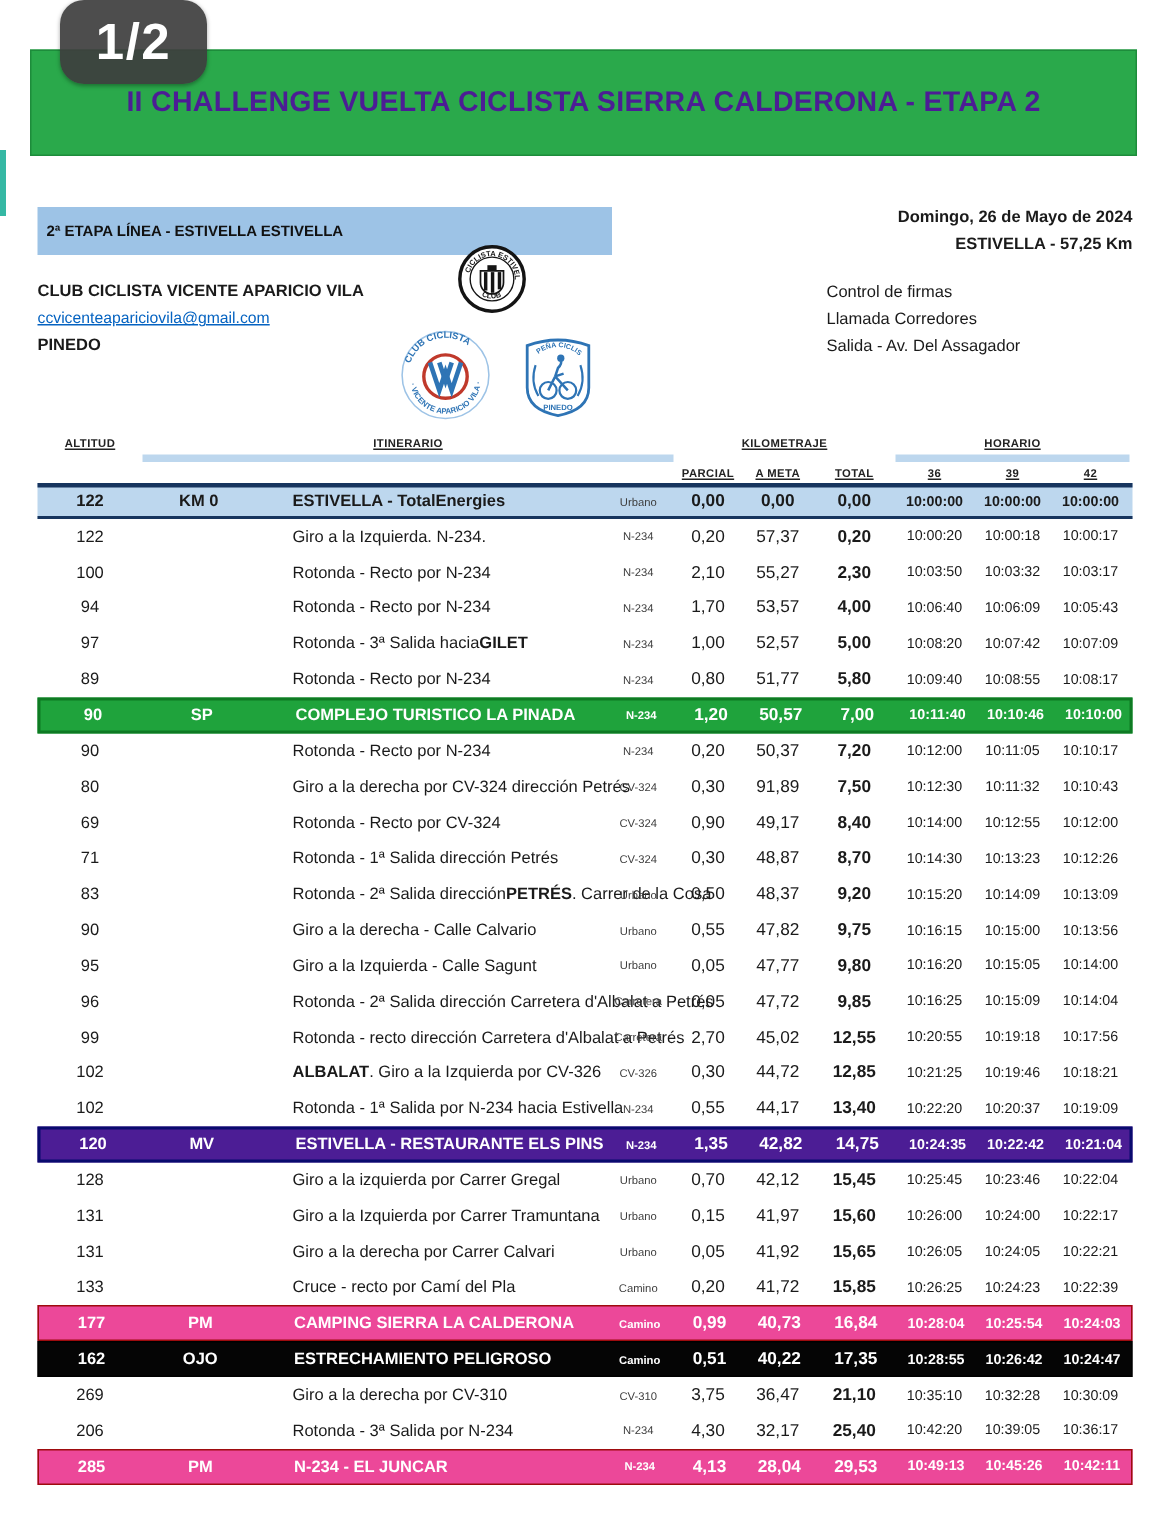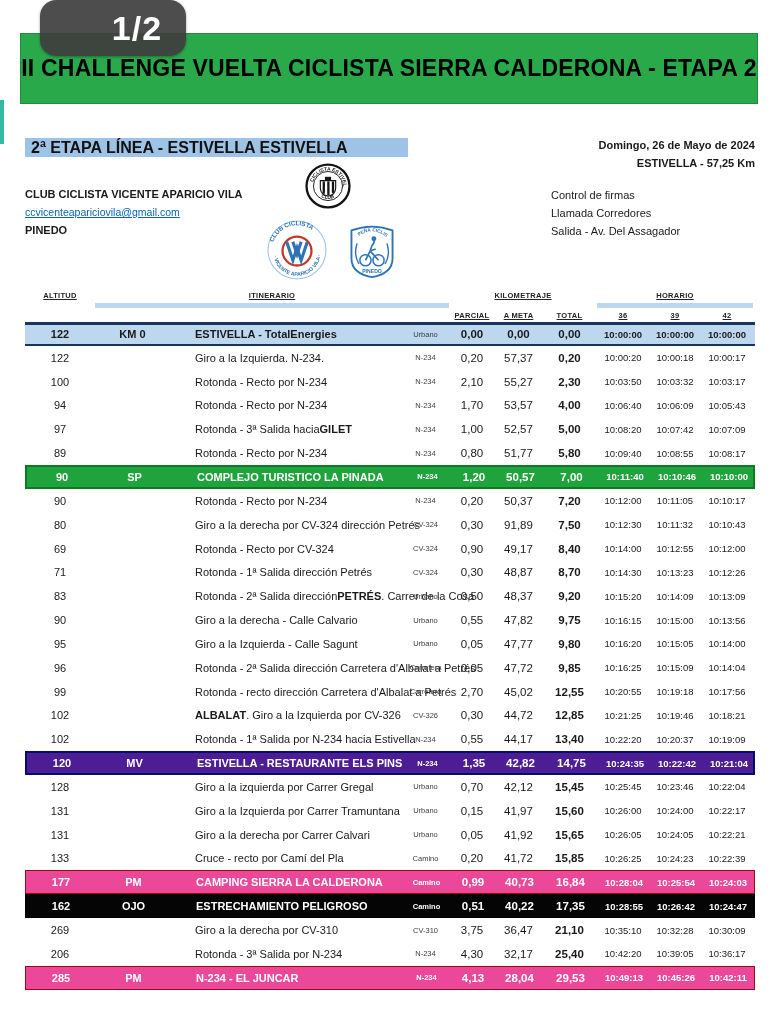--- a/index.html
+++ b/index.html
@@ -10,39 +10,39 @@
   }
   .abs{position:absolute;}
 
   
   .edge-sliver{left:0;top:100px;width:4px;height:44px;background:#35b8a4;}
 
   
   .page-badge{
     left:40px;top:0;width:98px;height:56px;background:rgba(62,62,62,.92);
     border-radius:0 0 16px 16px;border-radius:16px;display:flex;align-items:center;justify-content:center;
-    z-index:10;box-shadow:0 1px 3px rgba(0,0,0,.35);padding-left:48px;
+    z-index:10;box-shadow:0 1px 3px rgba(0,0,0,.35);
   }
   .page-badge span{color:#fff;font-size:34px;font-weight:bold;letter-spacing:1px;}
 
   
   .title-banner{
     left:20px;top:33px;width:738px;height:71px;background:#2aa94b;
     display:flex;flex-direction:column;align-items:center;justify-content:center;
     text-align:center;border:1px solid #1d8c3b;box-sizing:border-box;
   }
   .title-banner .l1,.title-banner .l2{
-    font-weight:bold;color:#000000;font-size:23px;line-height:25px;letter-spacing:.2px;
+    font-weight:bold;color:#4c1d95;font-size:19px;line-height:25px;letter-spacing:.2px;
   }
 
   
   .stage-bar{
-    left:25px;top:138px;width:383px;height:19px;background:#9dc3e6;
+    left:25px;top:138px;width:383px;height:32px;background:#9dc3e6;
     display:flex;align-items:center;padding-left:6px;box-sizing:border-box;
-    font-size:16px;font-weight:bold;color:#111;
+    font-size:10px;font-weight:bold;color:#111;
   }
 
   .date-line{right:24px;top:139px;font-size:11px;font-weight:bold;text-align:right;}
   .distance-line{right:24px;top:157px;font-size:11px;font-weight:bold;}
 
   .club-name{left:25px;top:188px;font-size:11px;font-weight:bold;}
   .club-email{left:25px;top:206px;font-size:10.5px;}
   .club-email a{color:#0563c1;text-decoration:underline;}
   .club-city{left:25px;top:224px;font-size:11px;font-weight:bold;}
 

